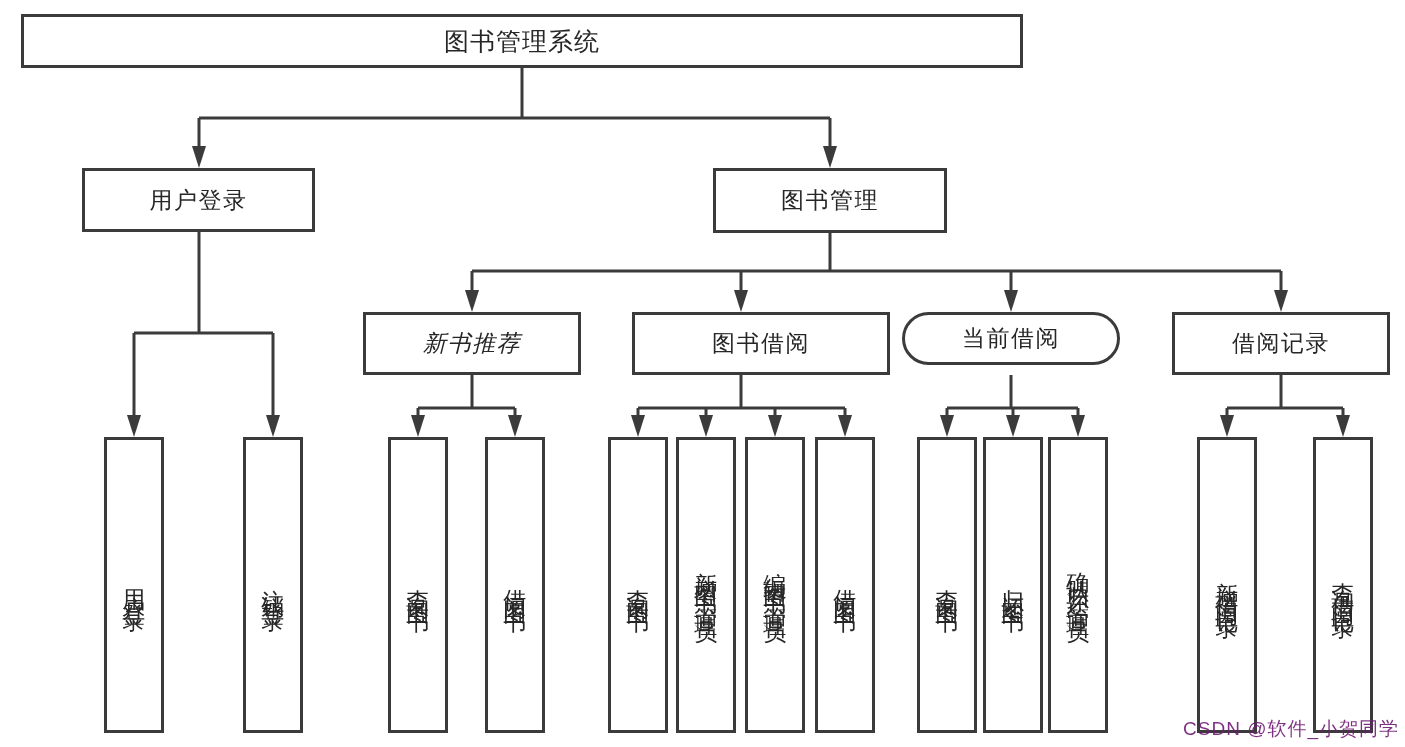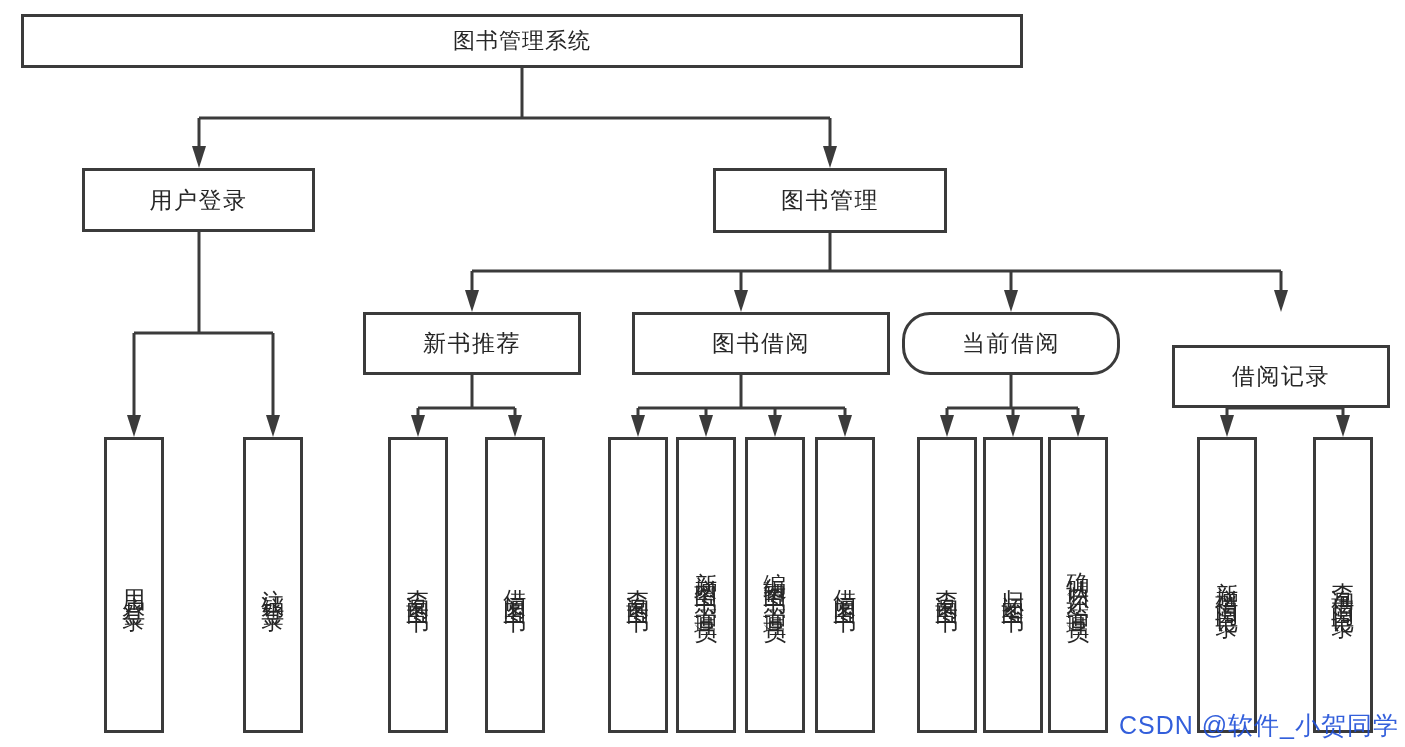--- a/index.html
+++ b/index.html
@@ -31,38 +31,38 @@
     box-sizing: border-box;
     border: 3px solid #3b3b3b;
     background: #ffffff;
     display: flex;
     align-items: center;
     justify-content: center;
     color: #262626;
     z-index: 2;
     text-align: center;
   }
-  .root-node  { font-size: 22px; letter-spacing: 1px; }
+  .root-node  { font-size: 25px; letter-spacing: 1px; }
   .h-node     { font-size: 23px; letter-spacing: 1.5px; }
   .leaf {
     writing-mode: vertical-rl;
     font-size: 23px;
     letter-spacing: 7px;
     line-height: 1.15;
     width: 60px;
     height: 296px;
     top: 437px;
   }
   .watermark {
     position: absolute;
     right: 6px;
     bottom: 5px;
-    font-size: 25px;
+    font-size: 19px;
     letter-spacing: 1px;
-    color: #1d4ed8;
+    color: #701a75;
     opacity: 0.9;
     z-index: 5;
     white-space: nowrap;
   }
 </style>
 </head>
 <body>
 
 <div class="canvas">
 
@@ -126,24 +126,24 @@
     <polygon class="head" points="1220,415 1234,415 1227,437"></polygon>
     <line class="wire" x1="1343" y1="408" x2="1343" y2="421"></line>
     <polygon class="head" points="1336,415 1350,415 1343,437"></polygon>
   </svg>
 
   <div class="node root-node" style="left:21px; top:14px; width:1002px; height:54px;">图书管理系统</div>
 
   <div class="node h-node" style="left:82px; top:168px; width:233px; height:64px;">用户登录</div>
   <div class="node h-node" style="left:713px; top:168px; width:234px; height:65px;font-family:Liberation Serif, serif;">图书管理</div>
 
-  <div class="node h-node" style="left:363px; top:312px; width:218px; height:63px;">新书推荐</div>
+  <div class="node h-node" style="left:363px; top:312px; width:218px; height:63px;font-style:italic;">新书推荐</div>
   <div class="node h-node" style="left:632px; top:312px; width:258px; height:63px;">图书借阅</div>
-  <div class="node h-node" style="left:902px; top:312px; width:218px; height:63px;border-radius:28px;">当前借阅</div>
-  <div class="node h-node" style="left:1172px; top:312px; width:218px; height:63px;margin-top:33px;">借阅记录</div>
+  <div class="node h-node" style="left:902px; top:312px; width:218px; height:53px;border-radius:28px;">当前借阅</div>
+  <div class="node h-node" style="left:1172px; top:312px; width:218px; height:63px;">借阅记录</div>
 
   <div class="node leaf" style="left:104px;">用户登录</div>
   <div class="node leaf" style="left:243px;">注销登录</div>
 
   <div class="node leaf" style="left:388px;">查询图书</div>
   <div class="node leaf" style="left:485px;">借阅图书</div>
 
   <div class="node leaf" style="left:608px;">查询图书</div>
   <div class="node leaf" style="left:676px;">新增图书（管理员）</div>
   <div class="node leaf" style="left:745px;">编辑图书（管理员）</div>

